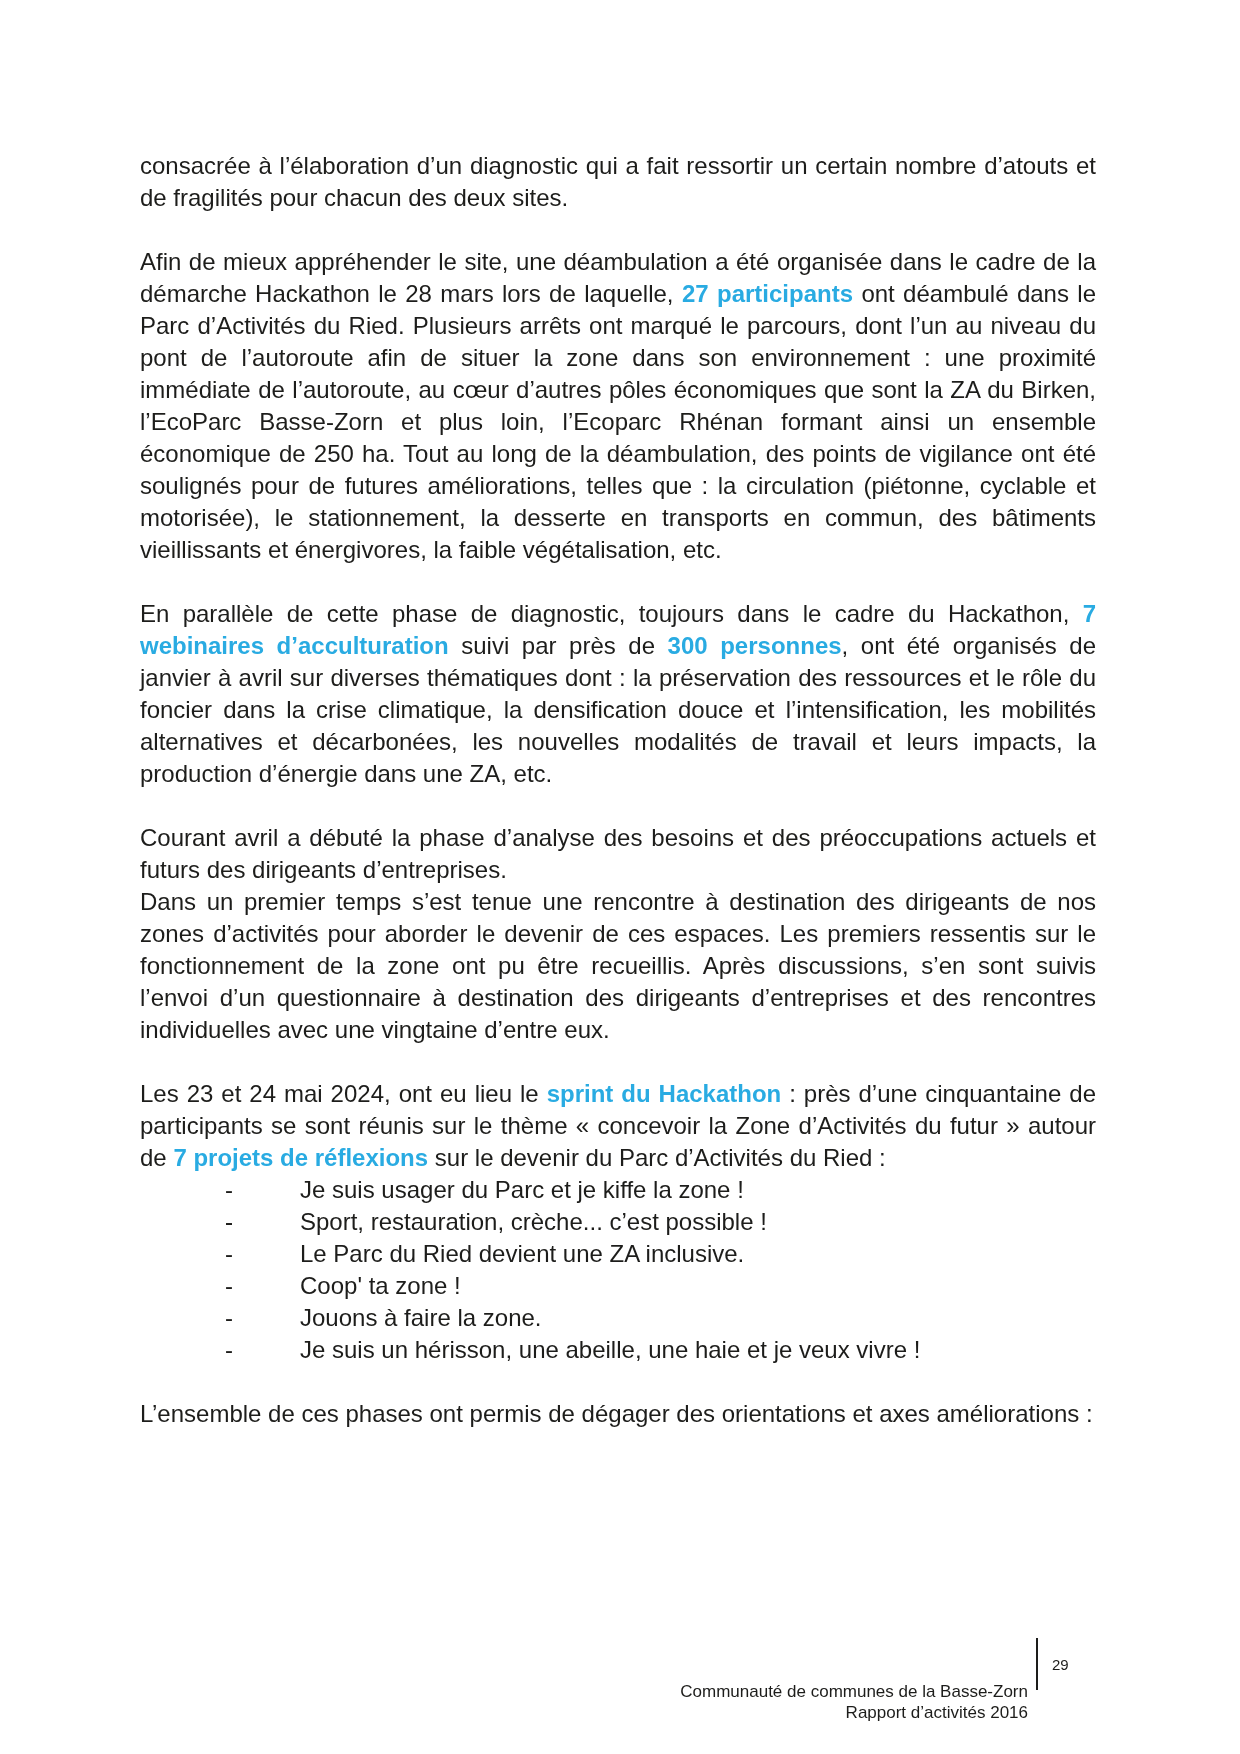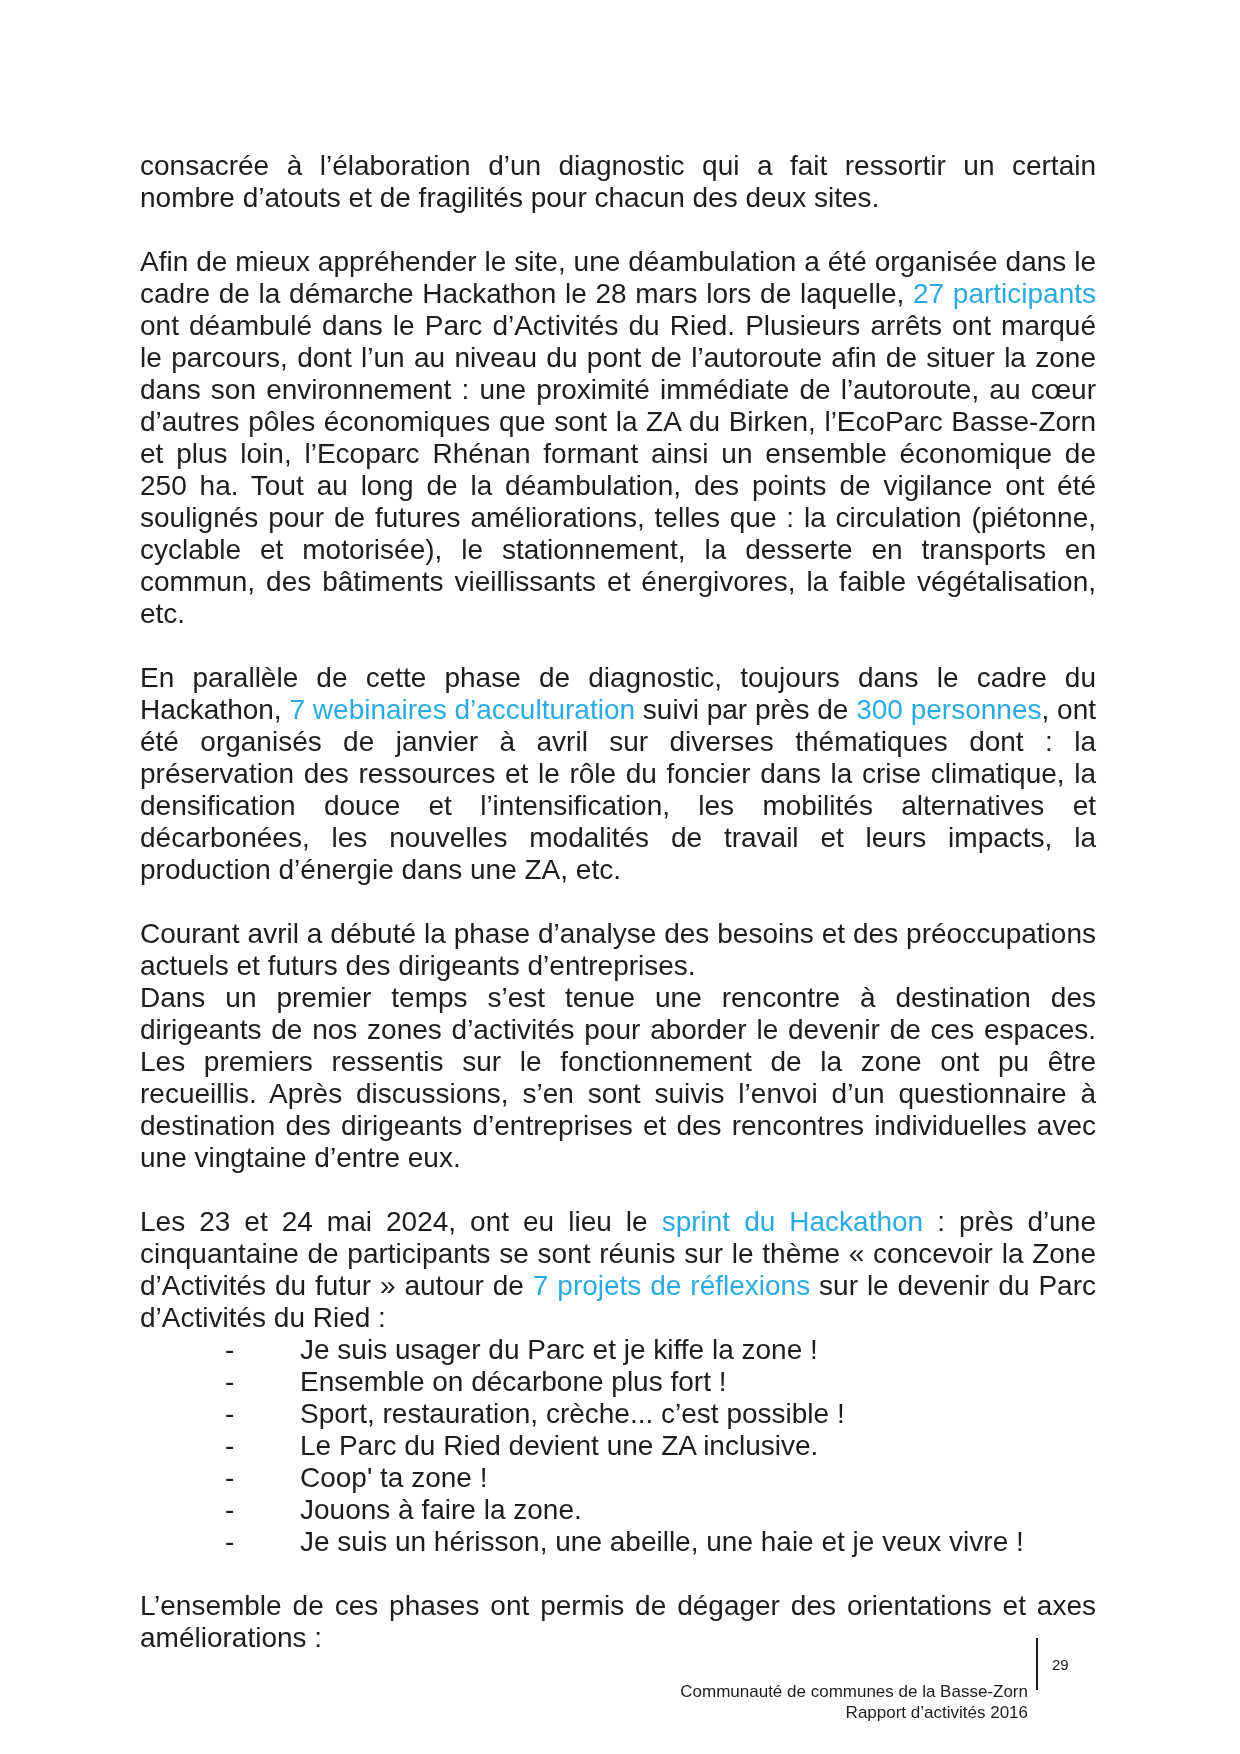--- a/index.html
+++ b/index.html
@@ -12,31 +12,31 @@
     font-family: "Liberation Sans", "DejaVu Sans", sans-serif;
     color: #1d1d1b;
     overflow: hidden;
   }
   .content {
     position: absolute;
     left: 140px;
     top: 0;
     width: 956px;
     padding-top: 150px;
-    font-size: 28px;
+    font-size: 24px;
     line-height: 32px;
     font-weight: 400;
   }
   .para {
     margin: 0 0 32px 0;
     text-align: justify;
     text-justify: inter-word;
   }
   .para.no-gap { margin-bottom: 0; }
-  .accent { color: #29ABE2; }
+  .accent { color: #29ABE2; font-weight: bold; }
   ul.bullets {
     list-style: none;
     margin: 0 0 32px 0;
     padding: 0;
   }
   ul.bullets li {
     position: relative;
     padding-left: 160px;
     line-height: 32px;
   }
@@ -84,21 +84,21 @@
 
     <p class="para"><span>En parallèle de cette phase de diagnostic, toujours dans le cadre du Hackathon, </span><span class="accent" style="color: rgb(41, 171, 226);">7 webinaires d’acculturation</span><span> suivi par près de </span><span class="accent" style="color: rgb(41, 171, 226);">300 personnes</span><span>, ont été organisés de janvier à avril sur diverses thématiques dont : la préservation des ressources et le rôle du foncier dans la crise climatique, la densification douce et l’intensification, les mobilités alternatives et décarbonées, les nouvelles modalités de travail et leurs impacts, la production d’énergie dans une ZA, etc.</span></p>
 
     <p class="para no-gap"><span>Courant avril a débuté la phase d’analyse des besoins et des préoccupations actuels et futurs des dirigeants d’entreprises.</span></p>
     <p class="para"><span>Dans un premier temps s’est tenue une rencontre à destination des dirigeants de nos zones d’activités pour aborder le devenir de ces espaces. Les premiers ressentis sur le fonctionnement de la zone ont pu être recueillis. Après discussions, s’en sont suivis l’envoi d’un questionnaire à destination des dirigeants d’entreprises et des rencontres individuelles avec une vingtaine d’entre eux.</span></p>
 
     <p class="para no-gap"><span>Les 23 et 24 mai 2024, ont eu lieu le </span><span class="accent" style="color: rgb(41, 171, 226);">sprint du Hackathon</span><span> : près d’une cinquantaine de participants se sont réunis sur le thème « concevoir la Zone d’Activités du futur » autour de </span><span class="accent" style="color: rgb(41, 171, 226);">7 projets de réflexions</span><span> sur le devenir du Parc d’Activités du Ried :</span></p>
 
     <ul class="bullets">
       <li><span class="dash">-</span><span>Je suis usager du Parc et je kiffe la zone !</span></li>
-      <li><span class="dash">-</span><span>Ensemble on décarbone plus fort !</span></li>
+      <li><span class="dash">-</span></li>
       <li><span class="dash">-</span><span>Sport, restauration, crèche... c’est possible !</span></li>
       <li><span class="dash">-</span><span>Le Parc du Ried devient une ZA inclusive.</span></li>
       <li><span class="dash">-</span><span>Coop' ta zone !</span></li>
       <li><span class="dash">-</span><span>Jouons à faire la zone.</span></li>
       <li><span class="dash">-</span><span>Je suis un hérisson, une abeille, une haie et je veux vivre !</span></li>
     </ul>
 
     <p class="para"><span>L’ensemble de ces phases ont permis de dégager des orientations et axes améliorations :</span></p>
 
   </div>

